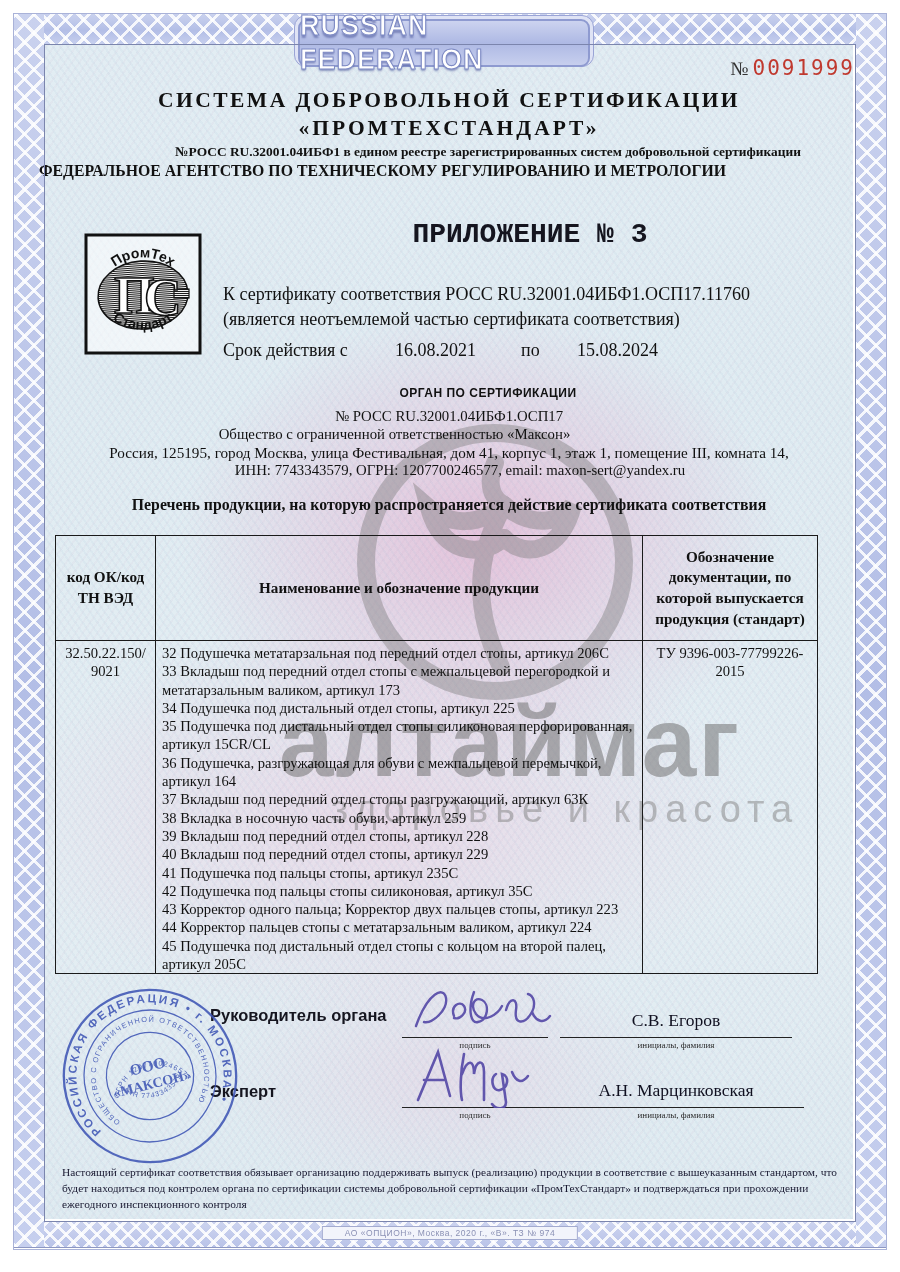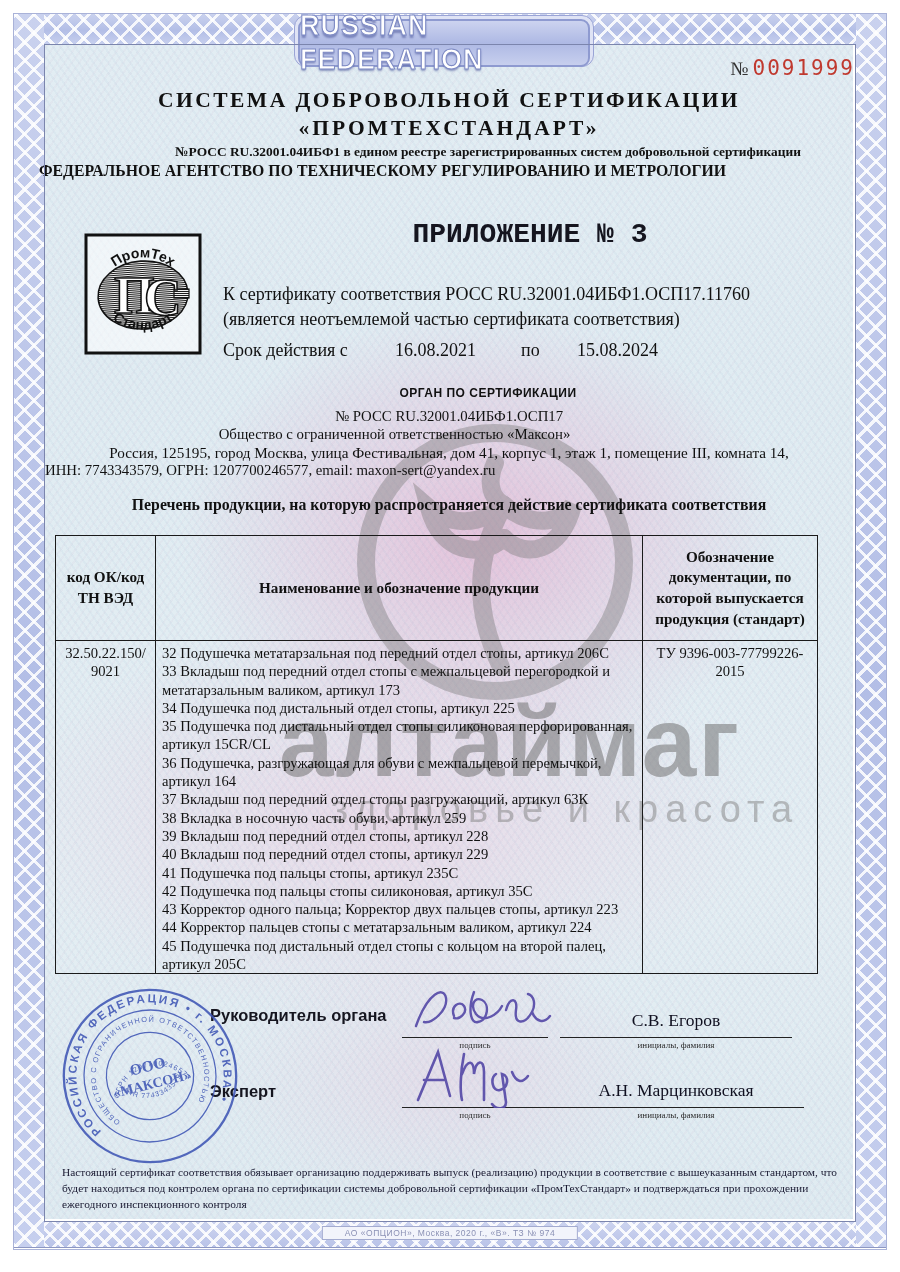--- a/index.html
+++ b/index.html
@@ -54,21 +54,21 @@
   .note-line{left:223px;top:309px;width:600px;font-size:18px;}
   .validity{left:223px;top:340px;width:620px;font-size:18px;}
   .validity .d1{position:absolute;left:172px;font-weight:bold;font-weight:normal;}
   .validity .po{position:absolute;left:298px;}
   .validity .d2{position:absolute;left:354px;}
   
   .org-title{left:45px;top:386px;width:808px;text-align:center;font-family:"Liberation Sans",sans-serif;font-weight:bold;font-size:12px;letter-spacing:.5px;margin-left:39px;}
   .org-num{left:45px;top:408px;width:808px;text-align:center;font-size:14.8px;}
   .org-name{left:45px;top:426px;width:699px;text-align:center;font-size:14.8px;}
   .org-addr{left:45px;top:444px;width:808px;text-align:center;font-size:15.2px;}
-  .org-req{left:45px;top:462px;width:808px;text-align:left;font-size:14.8px;}
+  .org-req{left:45px;top:462px;width:808px;text-align:center;font-size:14.8px;padding-left:11px;}
   .list-head{left:45px;top:496px;width:808px;text-align:center;font-weight:bold;font-size:15.8px;}
   
   .ptable{position:absolute;left:55px;top:535px;width:762px;height:430px;border-collapse:collapse;z-index:2;table-layout:fixed;}
   .ptable th,.ptable td{border:1.5px solid #1a1a1a;background:transparent;}
   .ptable th{font-weight:bold;font-size:15.2px;line-height:1.35;vertical-align:middle;text-align:center;height:100px;padding:2px 6px;}
   .ptable td{vertical-align:top;font-size:14.6px;}
   .td-code{text-align:center;padding-top:3px;line-height:18px;}
   .td-products{padding:3px 6px 0 6px;}
   .product-line{line-height:18.3px;}
   .td-std{text-align:center;padding:3px 6px 0 6px;line-height:18px;}

